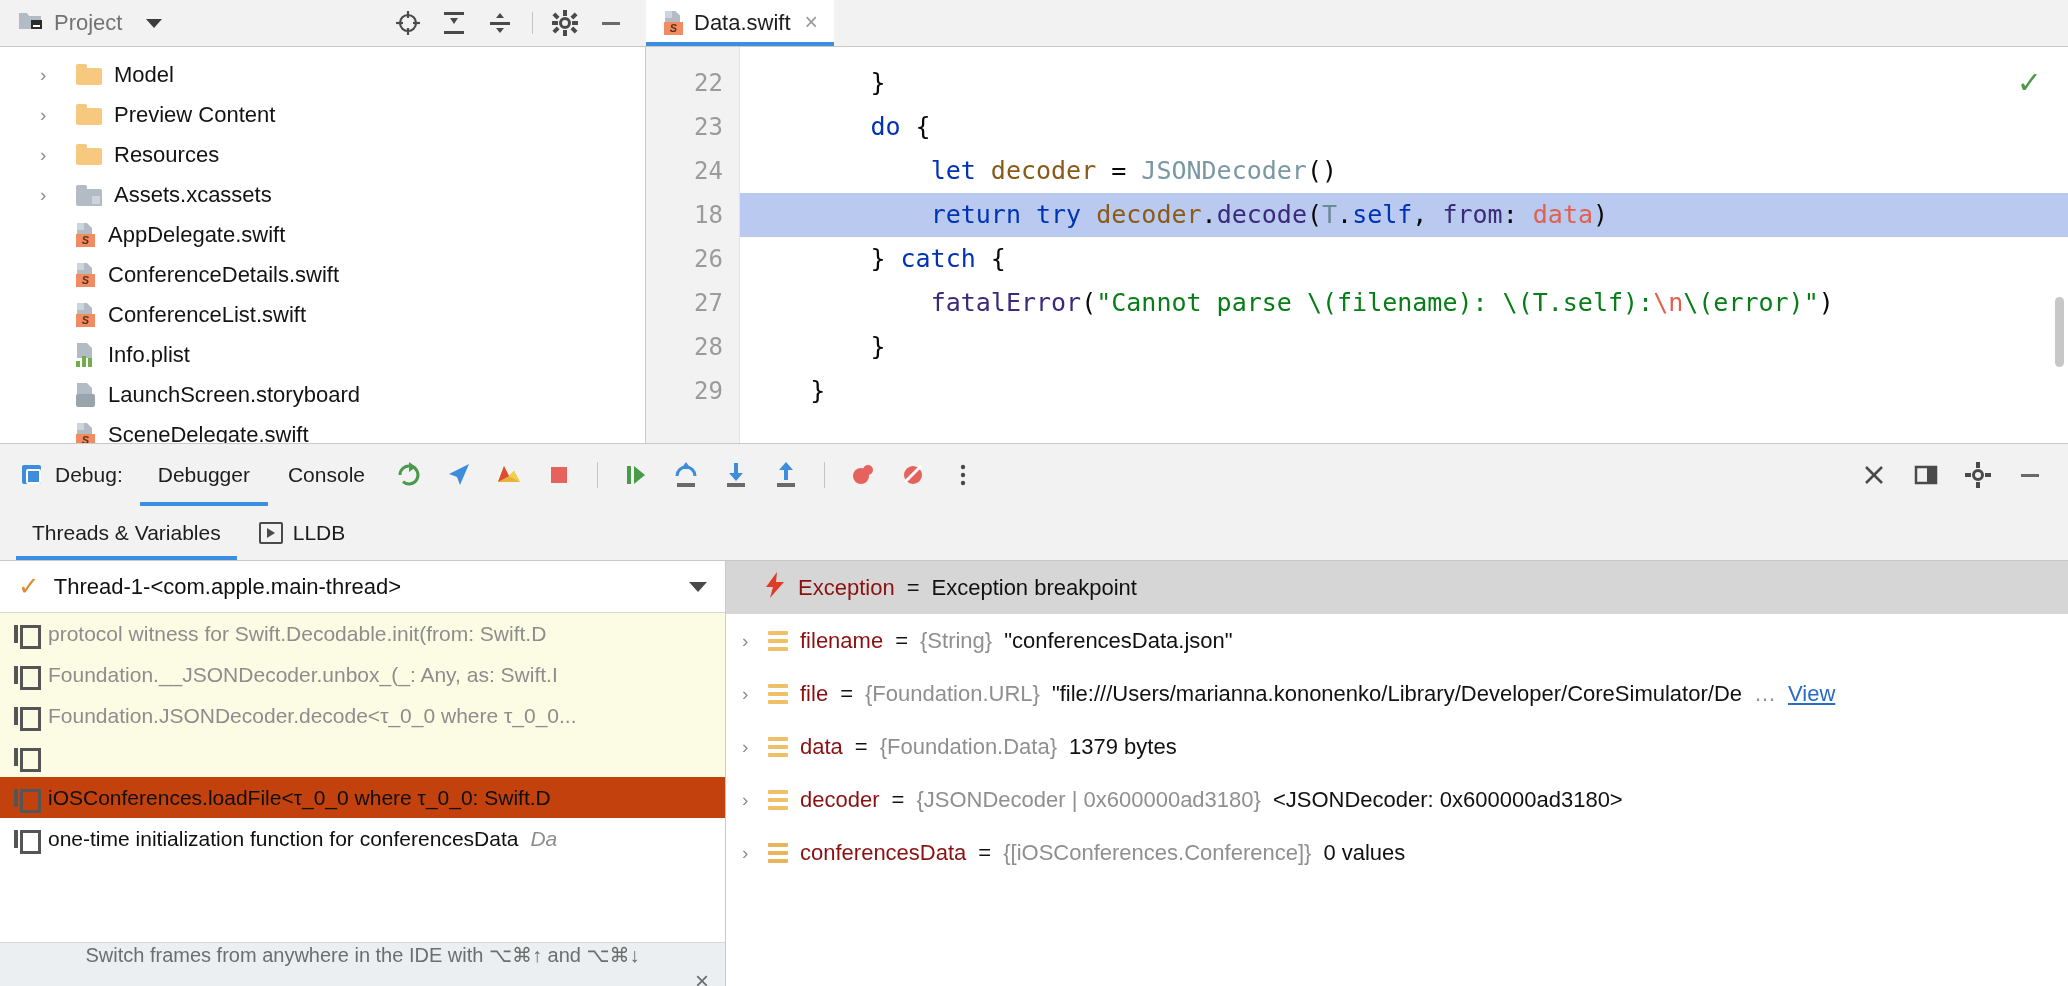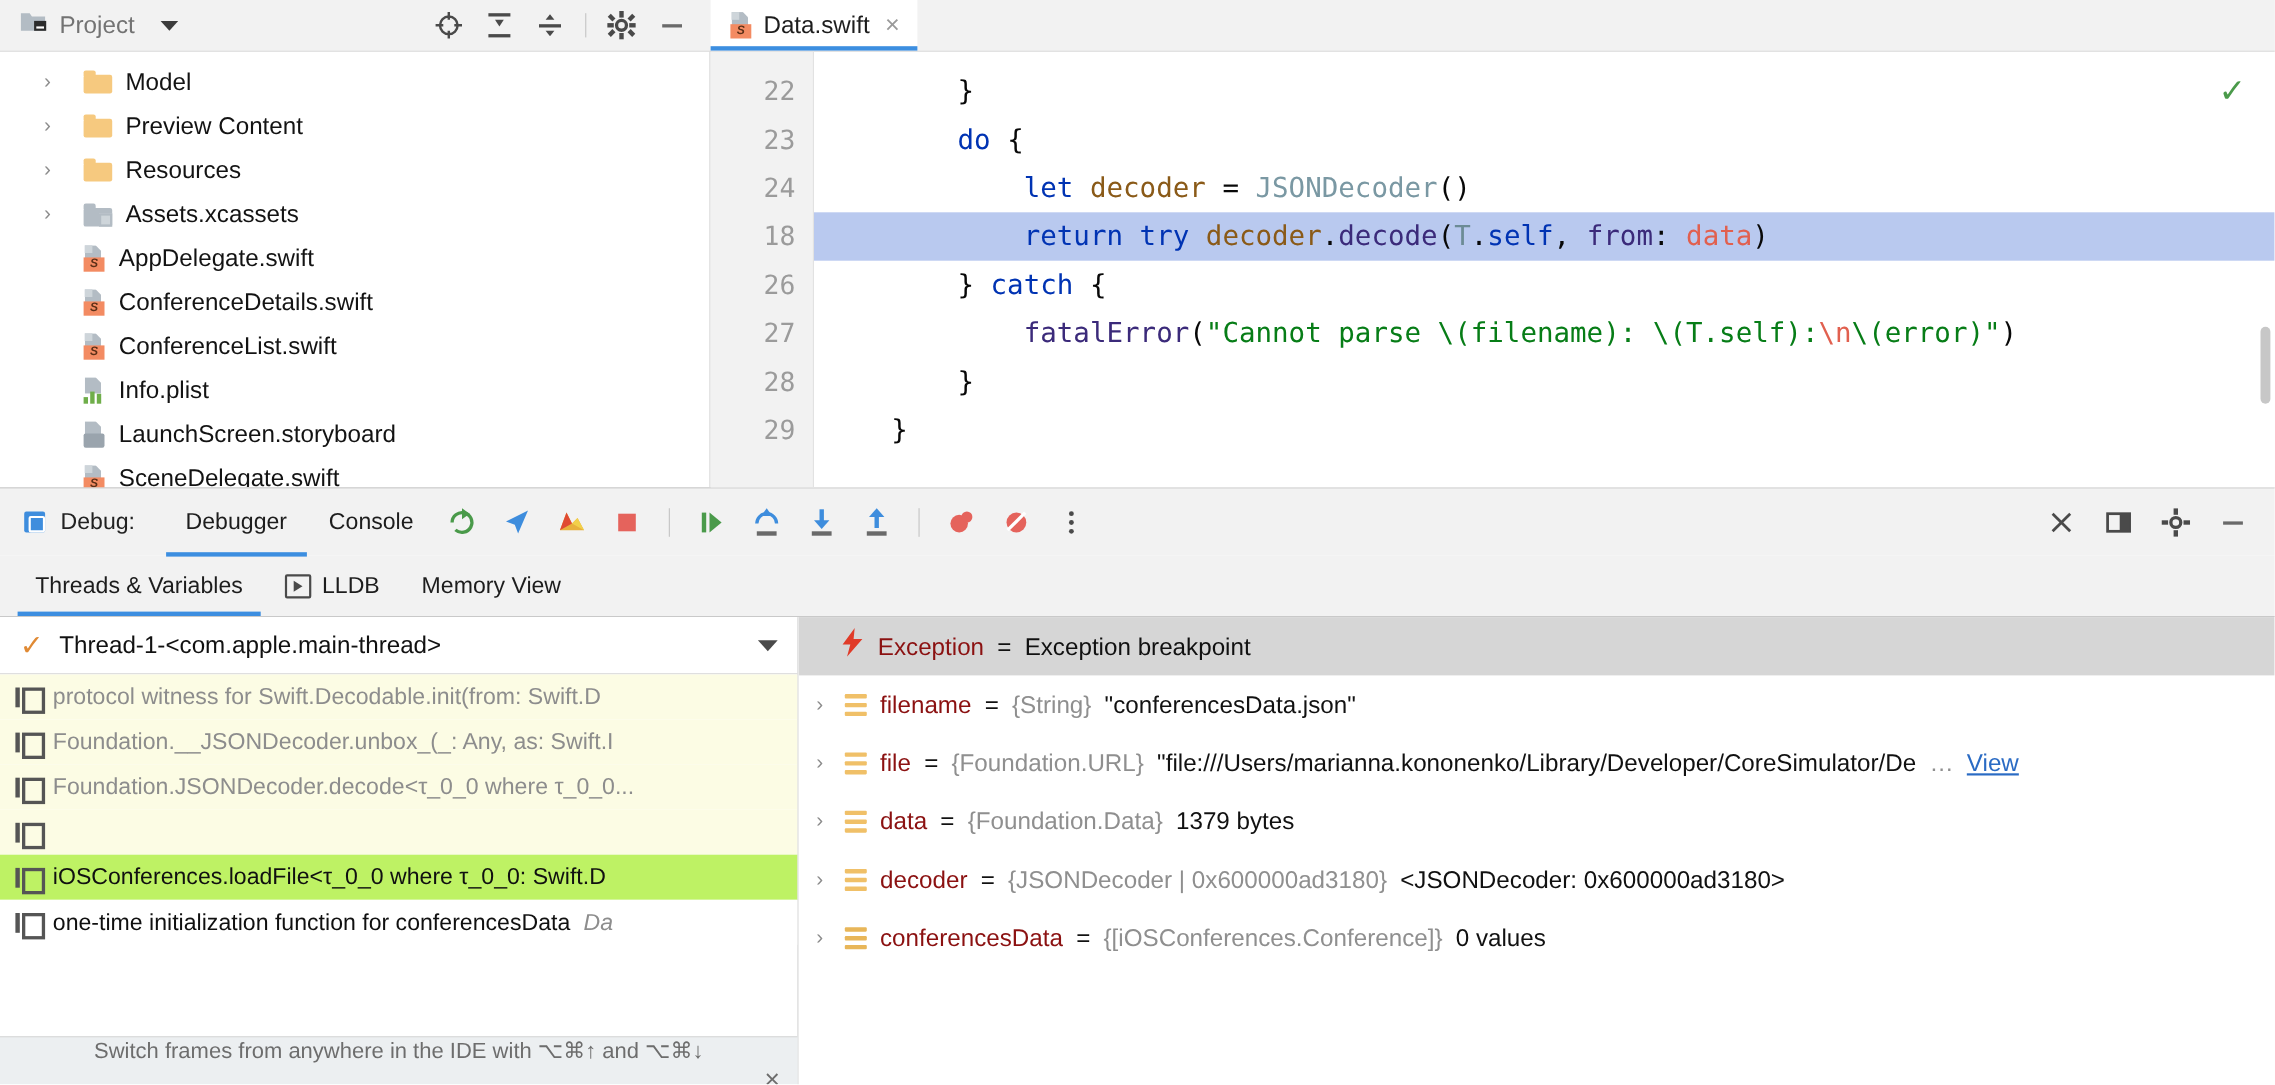--- a/index.html
+++ b/index.html
@@ -80,21 +80,21 @@
   .prop { color: #8a5a18; }
   .str { color: #077d17; }
   .red { color: #e1604f; }
   .editor-check { position: absolute; right: 26px; top: 18px; color: #4a9a4a; font-size: 30px; }
   .ed-scroll { position:absolute; right: 4px; top: 250px; width: 9px; height: 70px; background: #c7c7c7; border-radius: 5px; }
 
   
   .dbgbar { display: flex; align-items: center; height: 62px; flex: 0 0 62px; background: #f2f2f2; border-top: 1px solid #c9c9c9; padding: 0 14px; gap: 2px; }
   .dbg-ic { width: 19px; height: 19px; background: #3e8ddd; border-radius: 2px; position: relative; margin-right: 12px; margin-left: 8px; }
   .dbg-ic::after { content:""; position:absolute; left:4px; top:4px; width:11px; height:11px; border:2px solid #fff; border-radius:2px; }
-  .dbg-title { font-size: 21px; color: #222; margin-right: 26px; }
+  .dbg-title { font-size: 21px; color: #222; margin-right: 15px; }
   .dtab { font-size: 21px; color: #1d1d1d; padding: 0 18px; height: 44px; line-height: 44px; cursor: pointer; position: relative; }
   .dtab.sel::after { content:""; position:absolute; left:0; right:0; bottom:-9px; height:4px; background:#3c8ee0; }
   .dsep { width: 1px; height: 26px; background: #c4c4c4; margin: 0 12px; }
   .dbtn { width: 48px; height: 48px; display:flex; align-items:center; justify-content:center; cursor:pointer; }
   .dbgbar .right { margin-left: auto; display: flex; align-items: center; gap: 4px; }
 
   
   .subtabs { display: flex; align-items: center; height: 56px; flex: 0 0 56px; background: #f2f2f2; border-bottom: 1px solid #c9c9c9; padding-left: 16px; gap: 6px; }
   .stab { font-size: 21px; color: #1d1d1d; padding: 0 16px; height: 54px; line-height: 54px; position: relative; cursor: pointer; display:flex; align-items:center; gap:10px;}
   .stab.sel::after { content:""; position:absolute; left:0; right:0; bottom:0; height:4px; background:#3c8ee0; }
@@ -102,21 +102,21 @@
   .lldb-ic::after { content:""; position:absolute; left:6px; top:4px; border-left:8px solid #4a4a4a; border-top:5px solid transparent; border-bottom:5px solid transparent; }
 
   
   .dbgbody { flex: 1; display: flex; overflow: hidden; }
   .frames { width: 726px; flex: 0 0 726px; border-right: 1px solid #c9c9c9; display: flex; flex-direction: column; background: #fff; }
   .thread-hdr { display:flex; align-items:center; height: 52px; padding: 0 18px; gap: 14px; border-bottom: 1px solid #d8d8d8; }
   .thread-txt { font-size: 22px; color: #111; }
   .thread-caret { margin-left:auto; width:0;height:0;border-left:9px solid transparent;border-right:9px solid transparent;border-top:10px solid #4a4a4a; }
   .frlist { flex: 1; overflow: hidden; text-align: center; }
   .fr { height: 41px; display: flex; align-items: center; gap: 12px; padding-left: 14px; white-space: nowrap; background:#fcfce4; cursor:pointer; }
-  .fr.sel { background: #bef264; }
+  .fr.sel { background: #c2410c; }
   .fr.plain { background: #ffffff; }
   .fr-txt { font-size: 21px; color: #8d8d8d; }
   .fr.sel .fr-txt, .fr.plain .fr-txt { color: #101010; }
   .fr-sub { font-size: 21px; color: #8d8d8d; font-style: italic; }
   .fr-addr { font-size: 20px; color: #8d8d8d; }
   .stack-ic { width: 22px; height: 22px; flex:0 0 22px; position: relative; }
   .stack-ic::before { content:""; position:absolute; left:0; top:2px; width:4px; height:18px; background:#555; }
   .stack-ic::after { content:""; position:absolute; left:6px; top:2px; width:15px; height:18px; border:3px solid #555; }
   .hintbar { height: 44px; background: #eceff1; display:flex; align-items:center; padding: 0 16px; font-size: 20px; color: #6d6d6d; border-top: 1px solid #d8d8d8; flex-direction: column; }
   .hintbar .x { margin-left: auto; font-size: 24px; color: #6d6d6d; cursor:pointer; }
@@ -437,23 +437,20 @@
     </div>
   </div>
 
   <div class="subtabs">
     <div class="stab sel">
       <span>Threads &amp; Variables</span>
     </div>
     <div class="stab">
       <span class="lldb-ic"></span>
       <span>LLDB</span>
-    </div>
-    <div class="stab">
-      <span>Memory View</span>
     </div>
   </div>
 
   <div class="dbgbody">
 
     <div class="frames">
       <div class="thread-hdr">
         <span style="color:#e08a34;font-size:26px">✓</span>
         <span class="thread-txt">Thread-1-&lt;com.apple.main-thread&gt;</span>
         <span class="thread-caret"></span>

